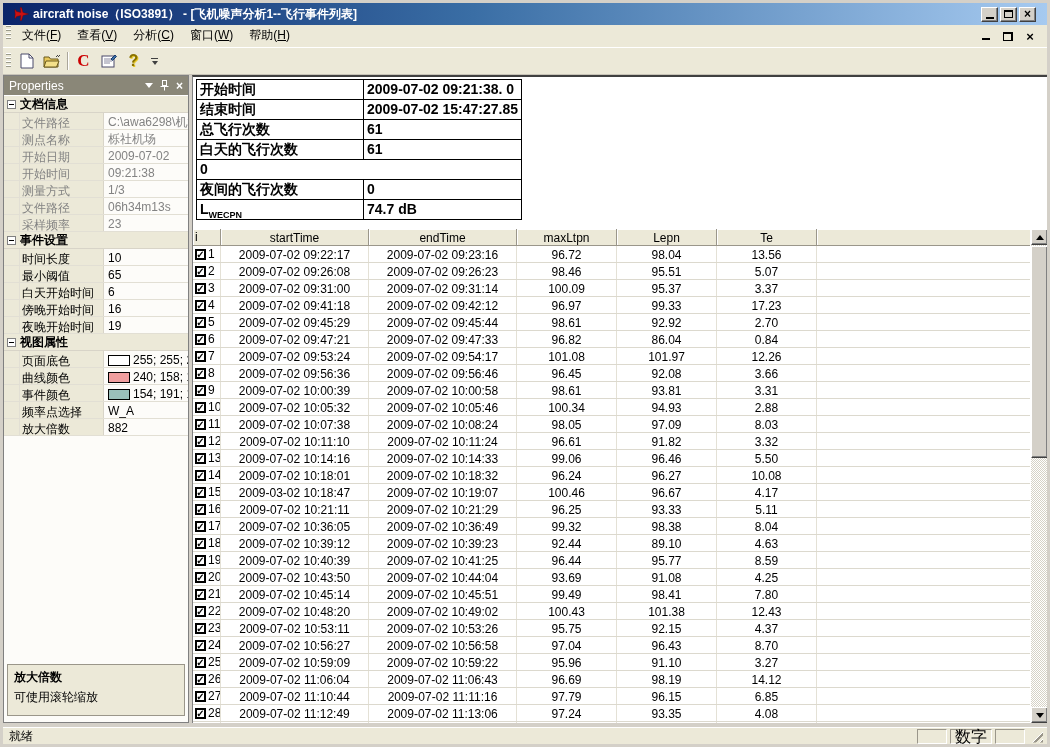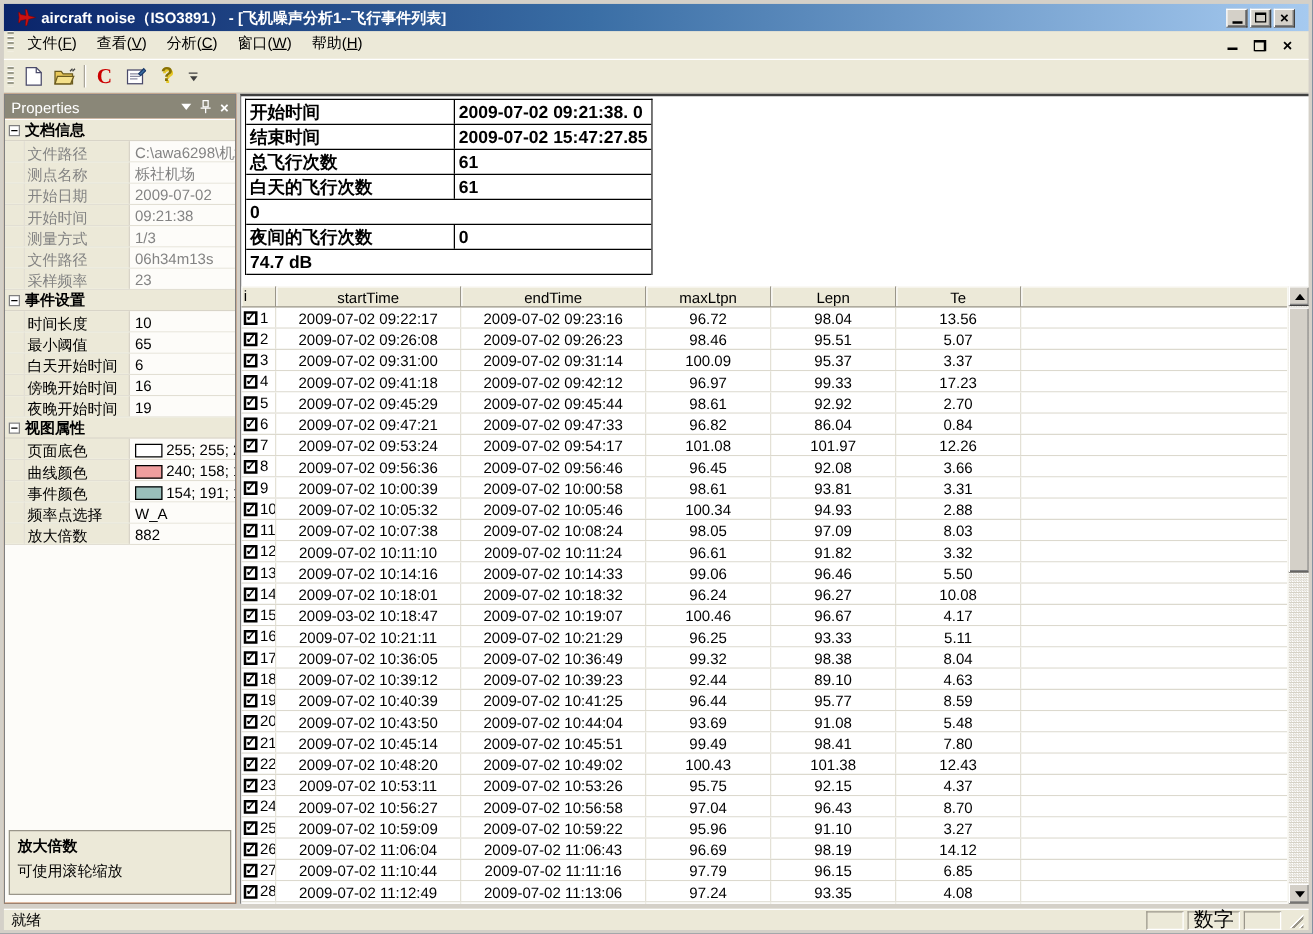--- a/index.html
+++ b/index.html
@@ -36,21 +36,21 @@
   .c-glyph { color:#CC0000; font-weight:bold; font-size:17px; font-family:"Liberation Serif",serif; }
   .q-glyph { color:#8a7200; font-weight:bold; font-size:16px; text-shadow:1px 1px 0 #e6c829; }
   .tb-overflow { width:13px; height:20px; margin-left:2px; display:flex; flex-direction:column; align-items:center; justify-content:center; gap:2px; }
   .tb-overflow .bar { width:7px; height:1px; background:#404040; }
   .tb-overflow .dn { width:0; height:0; border-left:3px solid transparent; border-right:3px solid transparent; border-top:4px solid #404040; }
 
   
   .content { position:absolute; left:0; top:72px; right:0; bottom:21px; display:flex; }
 
   
-  .props-panel { width:186px; flex:0 0 auto; background:#f97316; border:1px solid #808080; display:flex; flex-direction:column; position:relative; }
+  .props-panel { width:186px; flex:0 0 auto; background:#0f766e; border:1px solid #808080; display:flex; flex-direction:column; position:relative; }
   .props-header { height:19px; background:#8a8778; color:#fff; font-size:12px; display:flex; align-items:center; padding:0 5px; flex:0 0 auto; }
   .props-header .hdr-icons { margin-left:auto; display:flex; align-items:center; gap:7px; }
   .chev-dn { width:0; height:0; border-left:4px solid transparent; border-right:4px solid transparent; border-top:5px solid #fff; }
   .hdr-x { color:#fff; font-size:12px; font-weight:bold; line-height:10px; }
   .pgrid { flex:1 1 auto; background:#FDFCF9; overflow:hidden; border-top:1px solid #fff; }
   .pg-group { display:flex; align-items:center; height:17px; background:#ECE9D8; border-bottom:1px solid #D8D4C8; font-size:12px; font-weight:bold; color:#000; }
   .pg-box { width:9px; height:9px; border:1px solid #808080; background:#fff; margin:0 4px 0 3px; position:relative; flex:0 0 auto; }
   .pg-box::before { content:""; position:absolute; left:1px; top:3px; width:5px; height:1px; background:#000; }
   .pg-row { display:flex; height:17px; border-bottom:1px solid #E2DFD4; font-size:12px; }
   .pg-indent { width:16px; background:#ECE9D8; border-right:1px solid #E2DFD4; flex:0 0 auto; }
@@ -369,20 +369,21 @@
             <span class="sum-value">61</span>
           </div>
           <div class="sum-row">
             <span class="sum-value">0</span>
           </div>
           <div class="sum-row">
             <span class="sum-label">夜间的飞行次数</span>
             <span class="sum-value">0</span>
           </div>
           <div class="sum-row">
+            <span class="sum-label">L<sub>WECPN</sub></span>
             <span class="sum-value">74.7 dB</span>
           </div>
         </div>
 
       <div class="events">
         <div class="ev-header" id="ev-header">
             <span class="ev-h col-i" style="text-align: left;">i</span>
             <span class="ev-h col-t">startTime</span>
             <span class="ev-h col-t">endTime</span>
             <span class="ev-h col-n">maxLtpn</span>
@@ -621,21 +622,21 @@
             </div>
             <div class="ev-row">
               <span class="ev-c col-i">
                 <span class="cbx">✓</span>
                 <span>20</span>
               </span>
               <span class="ev-c col-t">2009-07-02 10:43:50</span>
               <span class="ev-c col-t">2009-07-02 10:44:04</span>
               <span class="ev-c col-n">93.69</span>
               <span class="ev-c col-n">91.08</span>
-              <span class="ev-c col-n">5.48</span>
+              <span class="ev-c col-n">4.25</span>
               <span class="ev-c fill"></span>
             </div>
             <div class="ev-row">
               <span class="ev-c col-i">
                 <span class="cbx">✓</span>
                 <span>21</span>
               </span>
               <span class="ev-c col-t">2009-07-02 10:45:14</span>
               <span class="ev-c col-t">2009-07-02 10:45:51</span>
               <span class="ev-c col-n">99.49</span>

